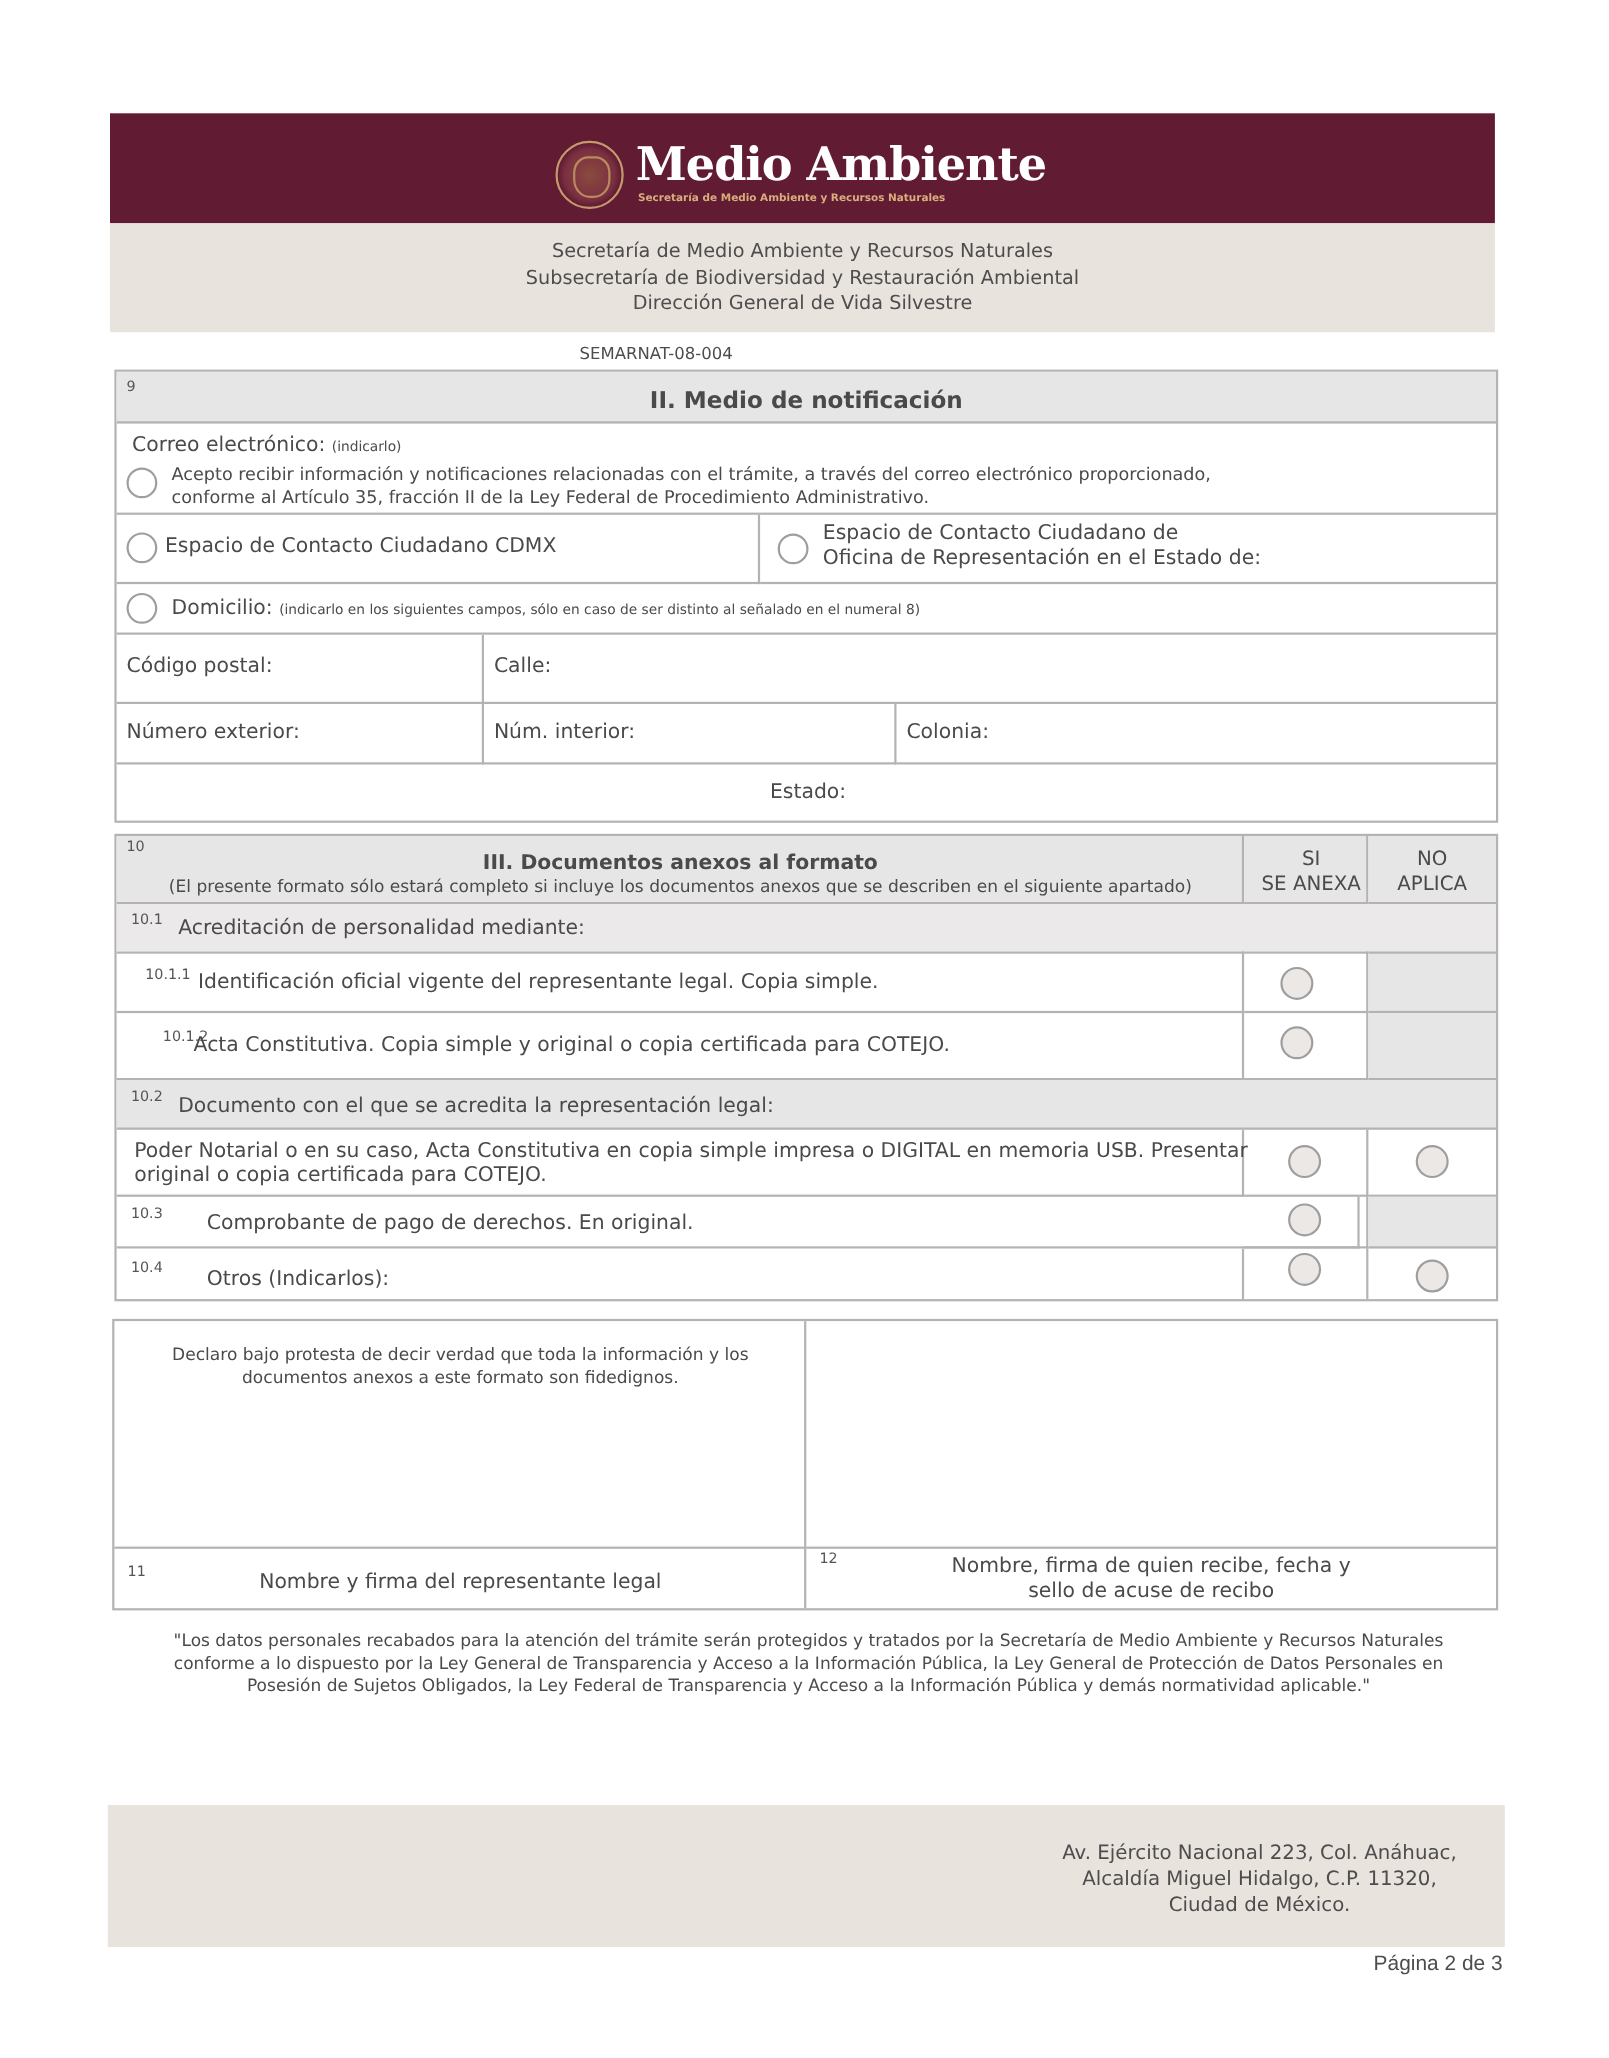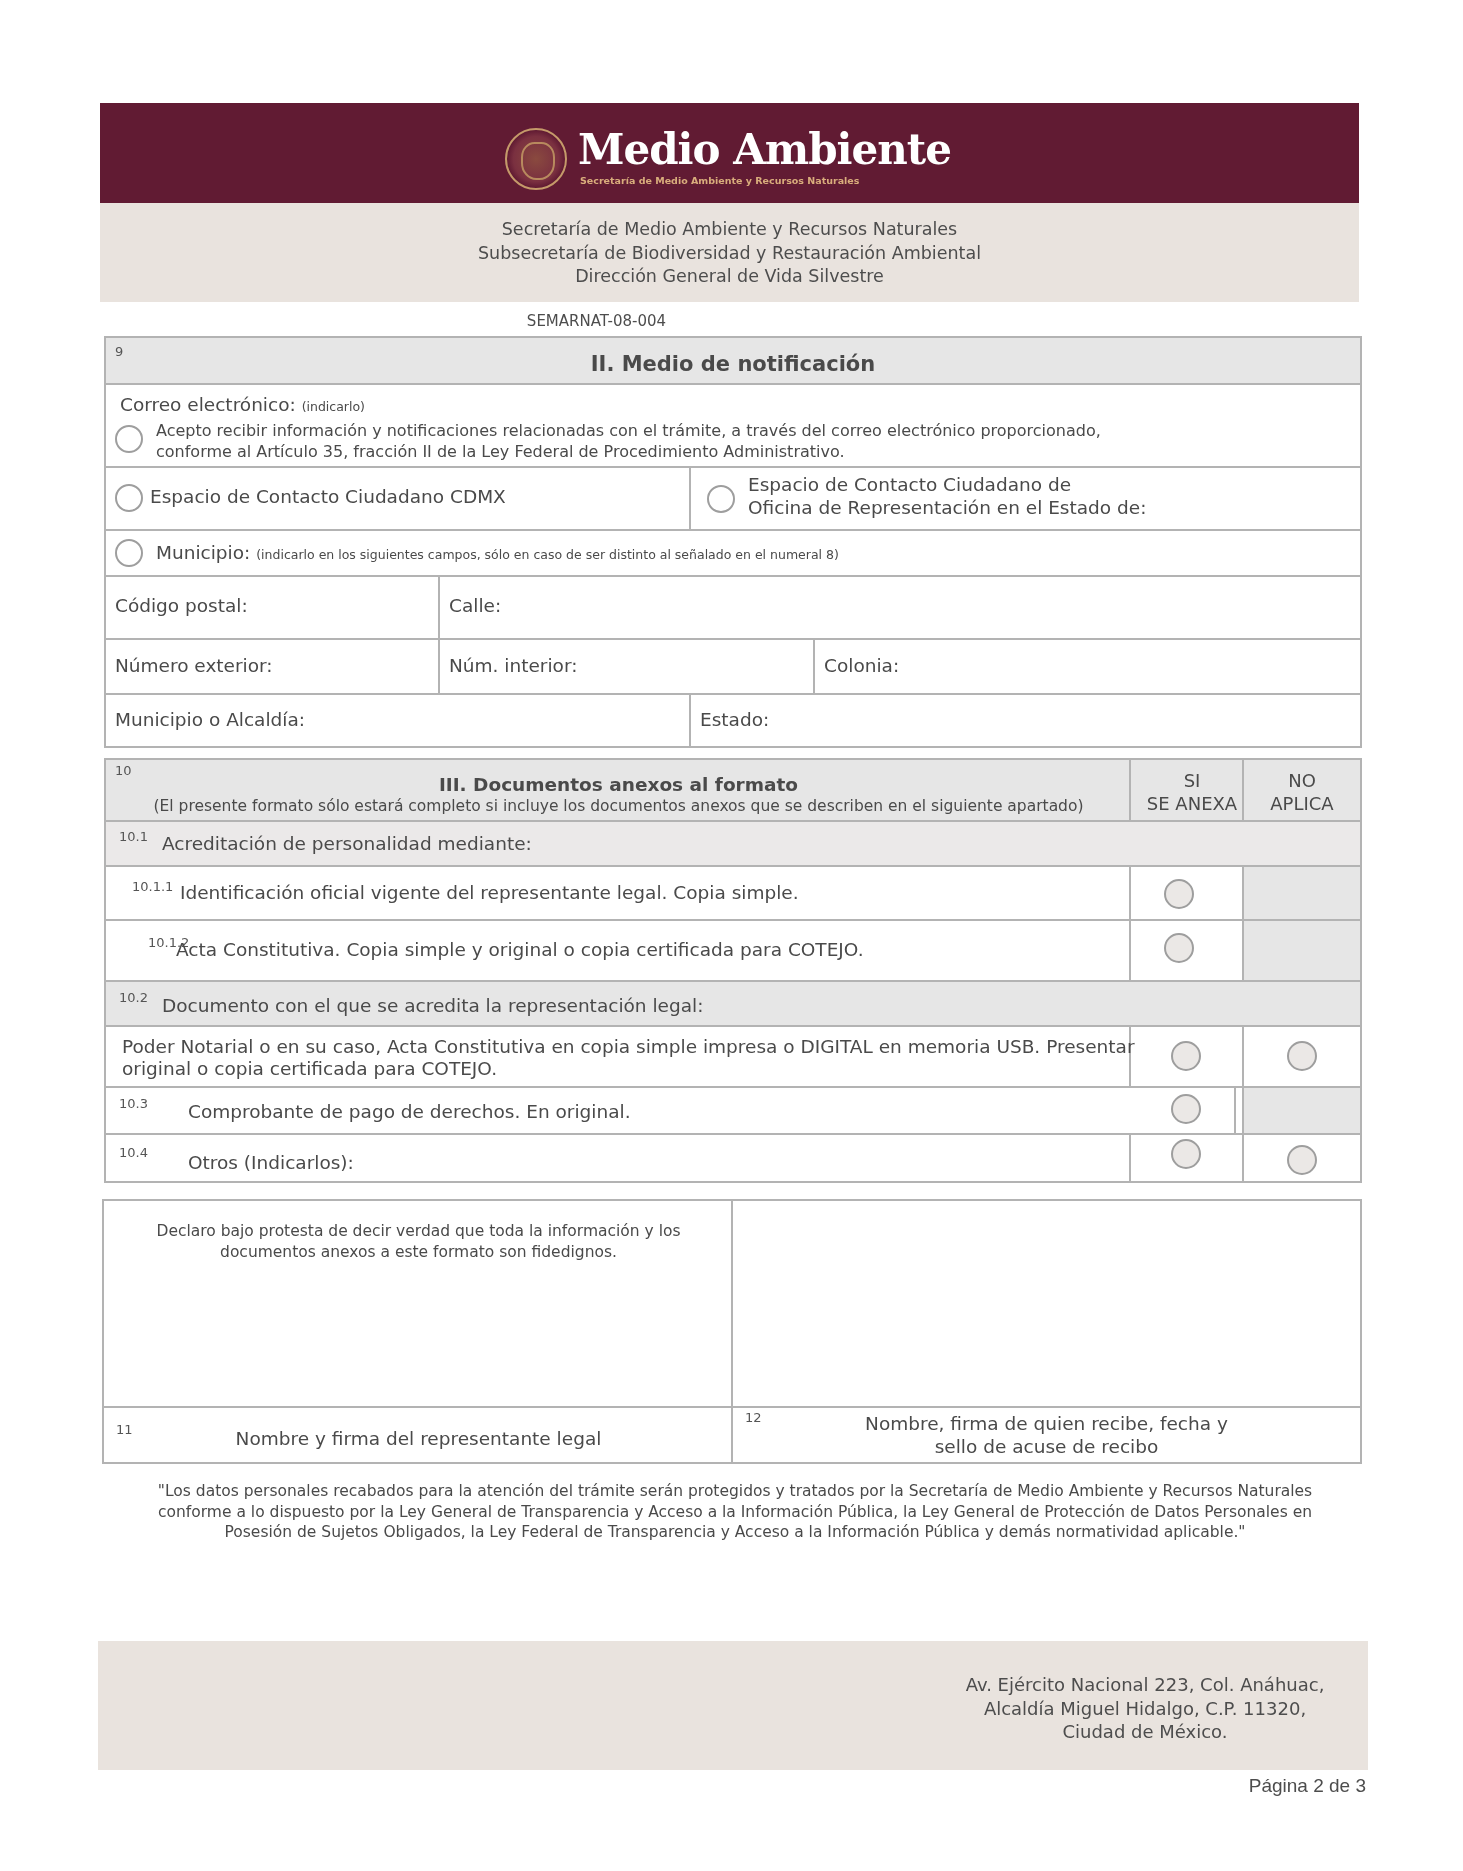--- a/index.html
+++ b/index.html
@@ -76,21 +76,21 @@
     <span class="radio" style="left:16px;top:17px;"></span>
     <span class="lbl" style="left:57px;top:5px;line-height:23px;">
       <div>Espacio de Contacto Ciudadano de</div>
       <div>Oficina de Representación en el Estado de:</div>
     </span>
   </div>
 
   <div class="cell" style="left:0;top:193px;width:1254px;height:46px;border-right:none;">
     <span class="radio" style="left:9px;top:8px;"></span>
     <span class="lbl" style="left:50px;top:11px;">
-      <span>Municipio:</span>
+      <span>Domicilio:</span>
       <span class="small">(indicarlo en los siguientes campos, sólo en caso de ser distinto al señalado en el numeral 8)</span>
     </span>
   </div>
 
   <div class="cell" style="left:0;top:239px;width:334px;height:63px;">
     <span class="lbl" style="left:9px;top:18px;">Código postal:</span>
   </div>
   <div class="cell" style="left:334px;top:239px;width:920px;height:63px;border-right:none;">
     <span class="lbl" style="left:9px;top:18px;">Calle:</span>
   </div>
@@ -98,23 +98,20 @@
   <div class="cell" style="left:334px;top:302px;width:375px;height:55px;">
     <span class="lbl" style="left:9px;top:15px;">Núm. interior:</span>
   </div>
   <div class="cell" style="left:0;top:302px;width:334px;height:55px;">
     <span class="lbl" style="left:9px;top:15px;">Número exterior:</span>
   </div>
   <div class="cell" style="left:709px;top:302px;width:545px;height:55px;border-right:none;">
     <span class="lbl" style="left:9px;top:15px;">Colonia:</span>
   </div>
 
-  <div class="cell" style="left:0;top:357px;width:585px;height:51px;border-bottom:none;">
-    <span class="lbl" style="left:9px;top:14px;">Municipio o Alcaldía:</span>
-  </div>
   <div class="cell" style="left:585px;top:357px;width:669px;height:51px;border-right:none;border-bottom:none;">
     <span class="lbl" style="left:9px;top:14px;">Estado:</span>
   </div>
 </div>
 
 <div class="abs grid" style="left:104px;top:758px;width:1258px;height:425px;">
 
   <div class="cell gray" style="left:0;top:0;width:1025px;height:62px;">
     <span class="num" style="left:9px;top:3px;">10</span>
     <span class="title" style="left:0;width:1025px;text-align:center;top:14px;font-size:18.5px;">III. Documentos anexos al formato</span>

